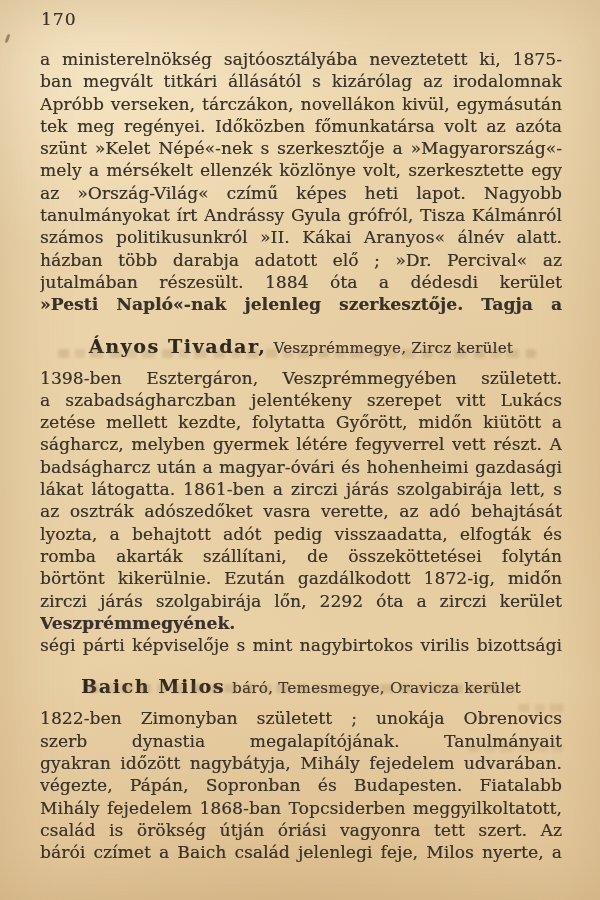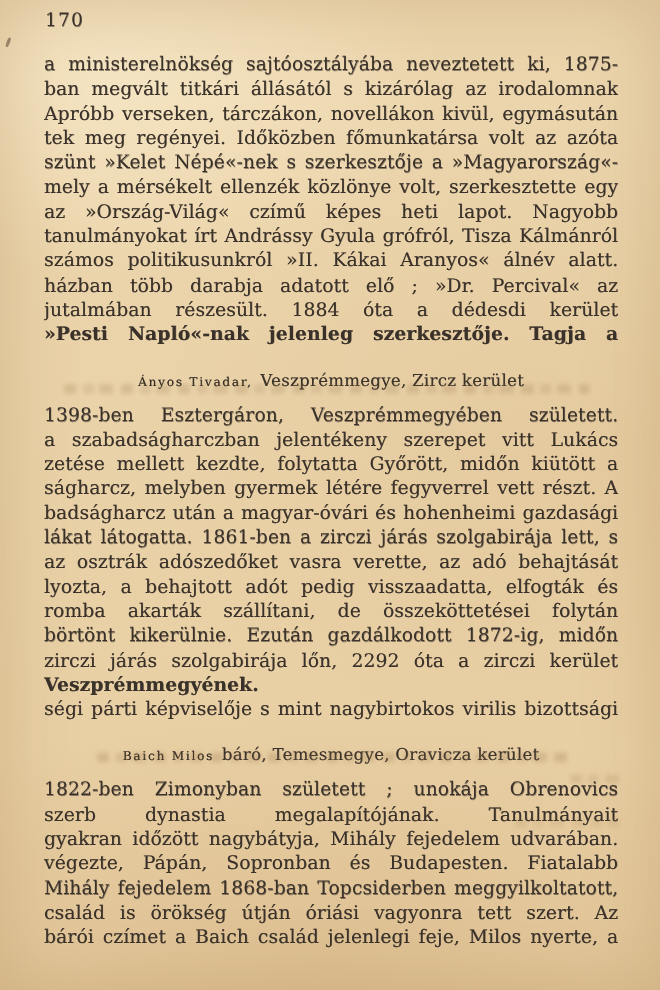--- a/index.html
+++ b/index.html
@@ -36,21 +36,21 @@
     height: 22.3px; line-height: 22.3px; overflow: hidden;
     text-align: justify; text-align-last: justify;
     word-spacing: 0.5px; letter-spacing: 0.1px;
   }
   .line.last { text-align-last: left; font-weight: bold; }
   .heading {
     margin: 17px 0 8px 0; height: 26px; line-height: 26px;
     text-align: center; white-space: nowrap;
   }
   .hb {
-    font-weight: normal; font-size: 11px; letter-spacing: 1.6px;
+    font-weight: bold; font-size: 19px; letter-spacing: 1.6px;
     color: #2f281f;
   }
   .hr { font-size: 15px; margin-left: 7px; letter-spacing: 0.3px; }
   .ghost {
     position: absolute; border-radius: 3px;
     filter: blur(1.7px);
     background: repeating-linear-gradient(90deg,
       rgba(146,112,70,0.40) 0 11px, rgba(146,112,70,0) 11px 17px,
       rgba(146,112,70,0.30) 17px 27px, rgba(146,112,70,0) 27px 32px,
       rgba(146,112,70,0.36) 32px 45px, rgba(146,112,70,0) 45px 52px);

